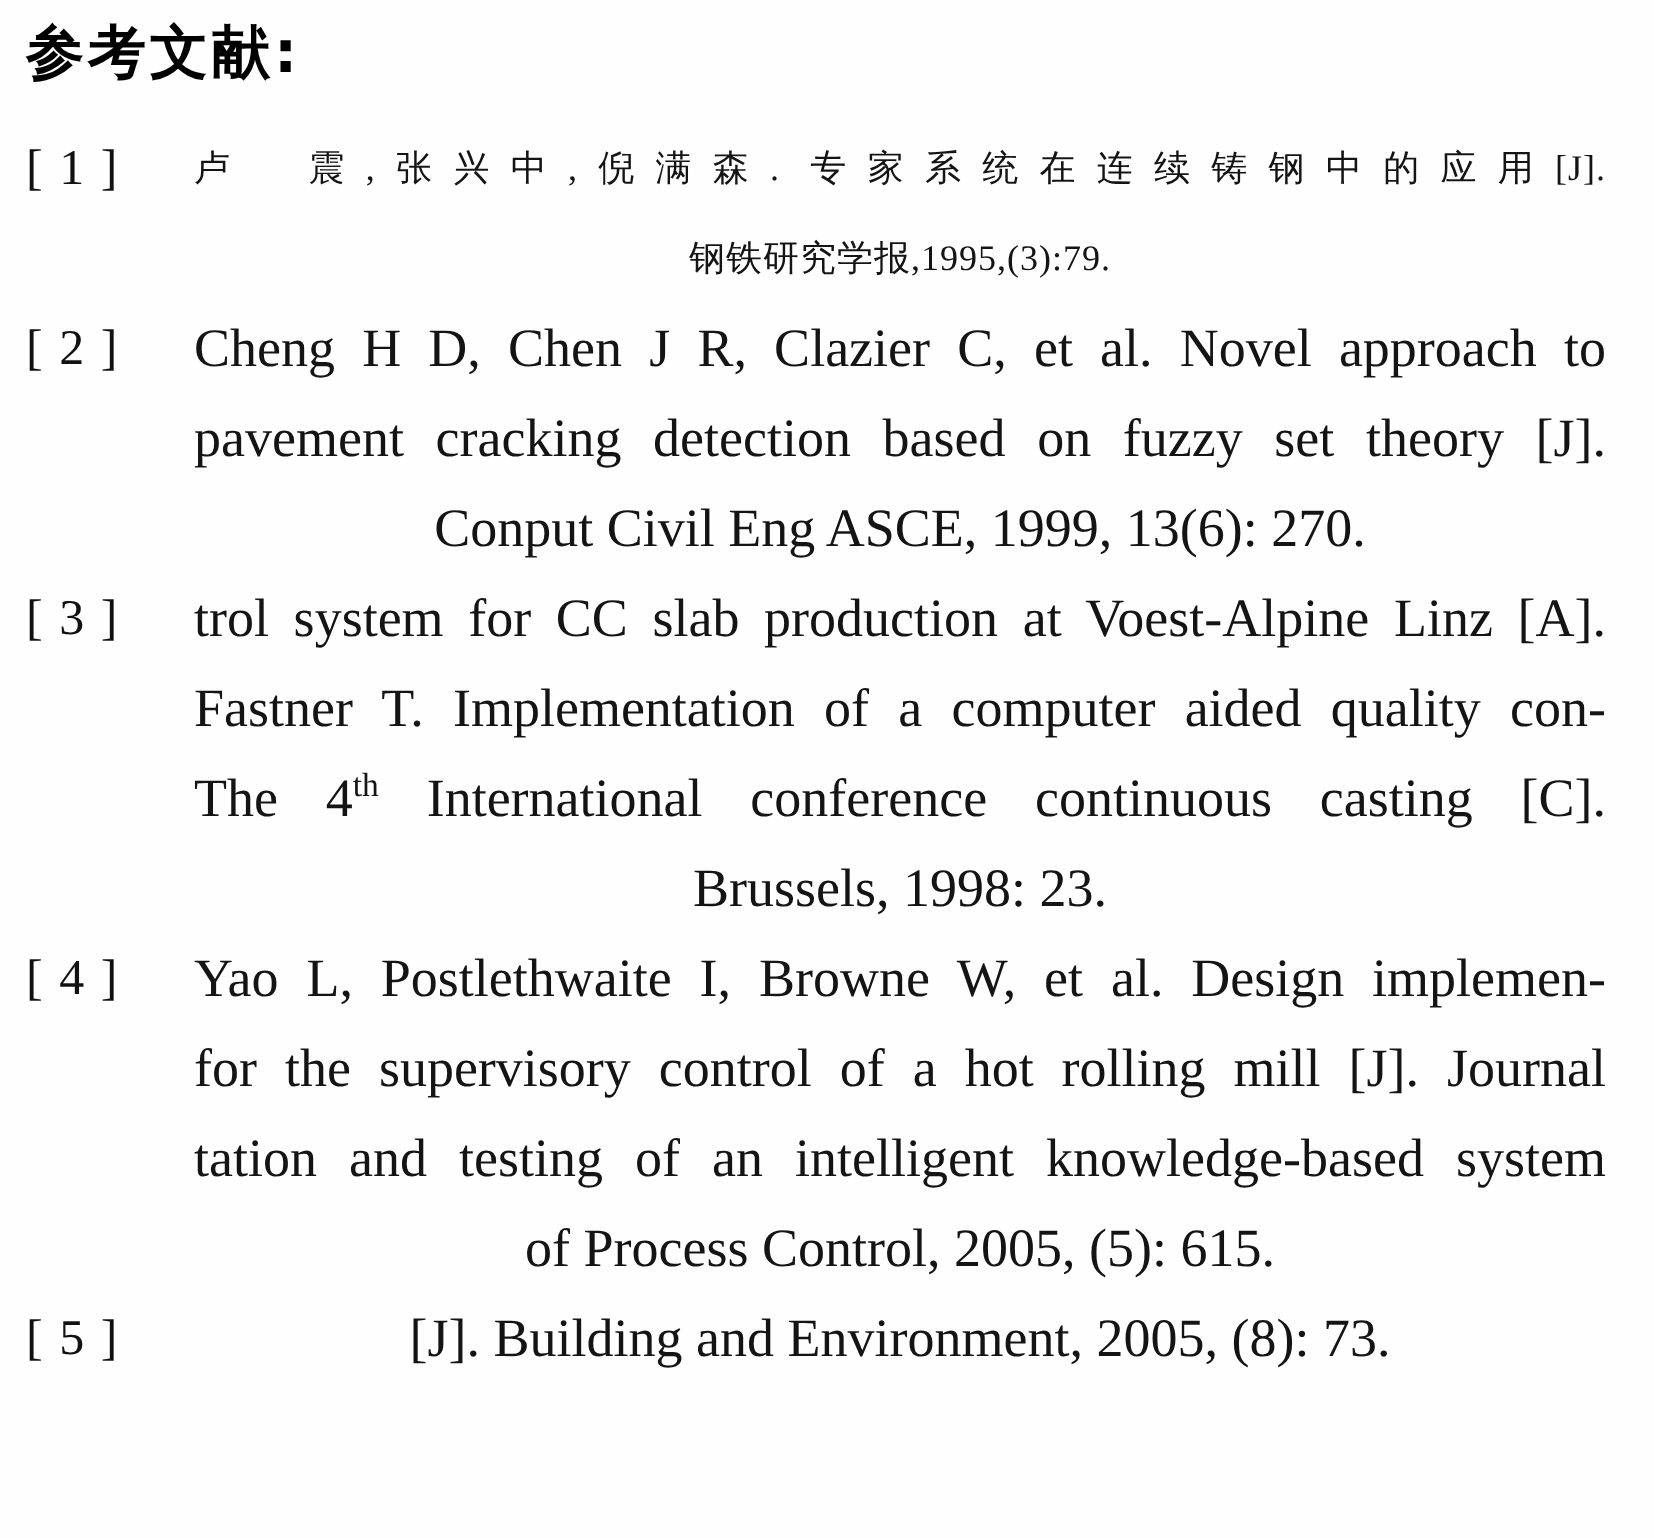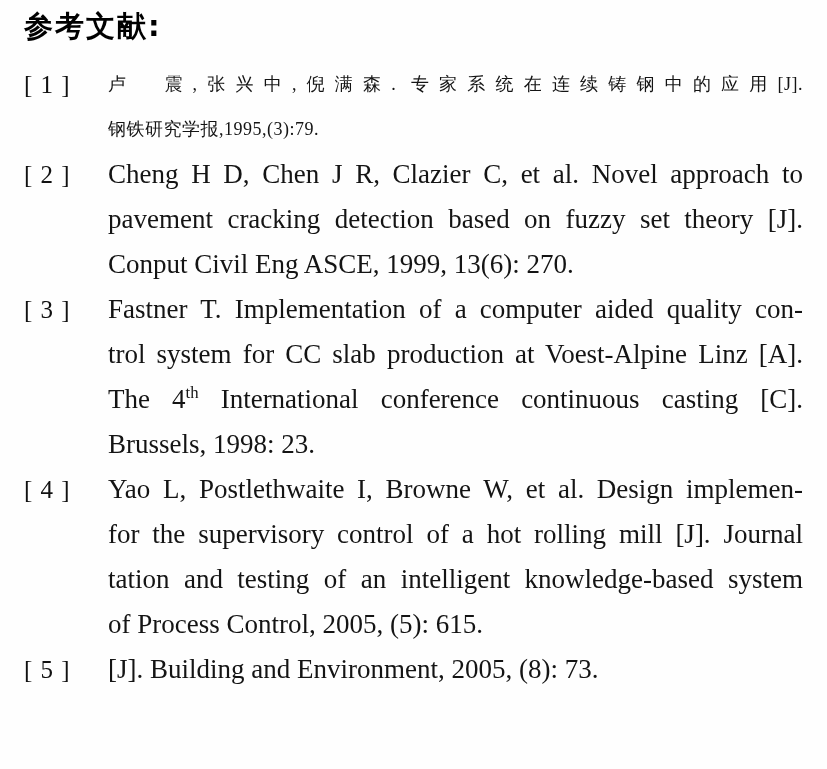--- a/index.html
+++ b/index.html
@@ -5,21 +5,21 @@
   html, body {
     margin: 0;
     padding: 0;
     background: #ffffff;
     color: #111111;
   }
   .page {
     width: 827px;
     height: 769px;
     box-sizing: border-box;
-    padding: 4px 24px 0 24px;
+    padding: 4px 24px 0 13px;
     overflow: hidden;
     background: #fefefe;
     font-family: "Liberation Serif", "DejaVu Serif", serif;
   }
   .section-title {
     font-family: "DejaVu Sans", "Liberation Sans", sans-serif;
     font-weight: bold;
     font-size: 29px;
     line-height: 44px;
     letter-spacing: 2px;
@@ -44,21 +44,21 @@
   }
   .ref-body {
     flex: 1 1 auto;
     min-width: 0;
     overflow: hidden;
   }
   .ref-line {
     font-size: 27px;
     line-height: 45px;
     white-space: nowrap;
-    text-align: left;
+    text-align: center;
     color: #141414;
   }
   .ref-line.just {
     text-align: justify;
     text-align-last: justify;
   }
   .ref-line.cjk {
     font-size: 18px;
     letter-spacing: 0.5px;
   }
@@ -88,22 +88,22 @@
     <div class="ref-body">
           <div class="ref-line just"><span>Cheng H D, Chen J R, Clazier C, et al. Novel approach to</span></div>
           <div class="ref-line just"><span>pavement cracking detection based on fuzzy set theory [J].</span></div>
           <div class="ref-line"><span>Conput Civil Eng ASCE, 1999, 13(6): 270.</span></div>
         </div>
   </div>
 
   <div class="ref-item">
     <div class="ref-label">[ 3 ]</div>
     <div class="ref-body">
+          <div class="ref-line just"><span>trol system for CC slab production at Voest-Alpine Linz [A].</span></div>
           <div class="ref-line just"><span>Fastner T. Implementation of a computer aided quality con-</span></div>
-          <div class="ref-line just"><span>trol system for CC slab production at Voest-Alpine Linz [A].</span></div>
           <div class="ref-line just"><span>The 4</span><sup>th</sup><span> International conference continuous casting [C].</span></div>
           <div class="ref-line"><span>Brussels, 1998: 23.</span></div>
         </div>
   </div>
 
   <div class="ref-item">
     <div class="ref-label">[ 4 ]</div>
     <div class="ref-body">
           <div class="ref-line just"><span>Yao L, Postlethwaite I, Browne W, et al. Design implemen-</span></div>
           <div class="ref-line just"><span>for the supervisory control of a hot rolling mill [J]. Journal</span></div>

